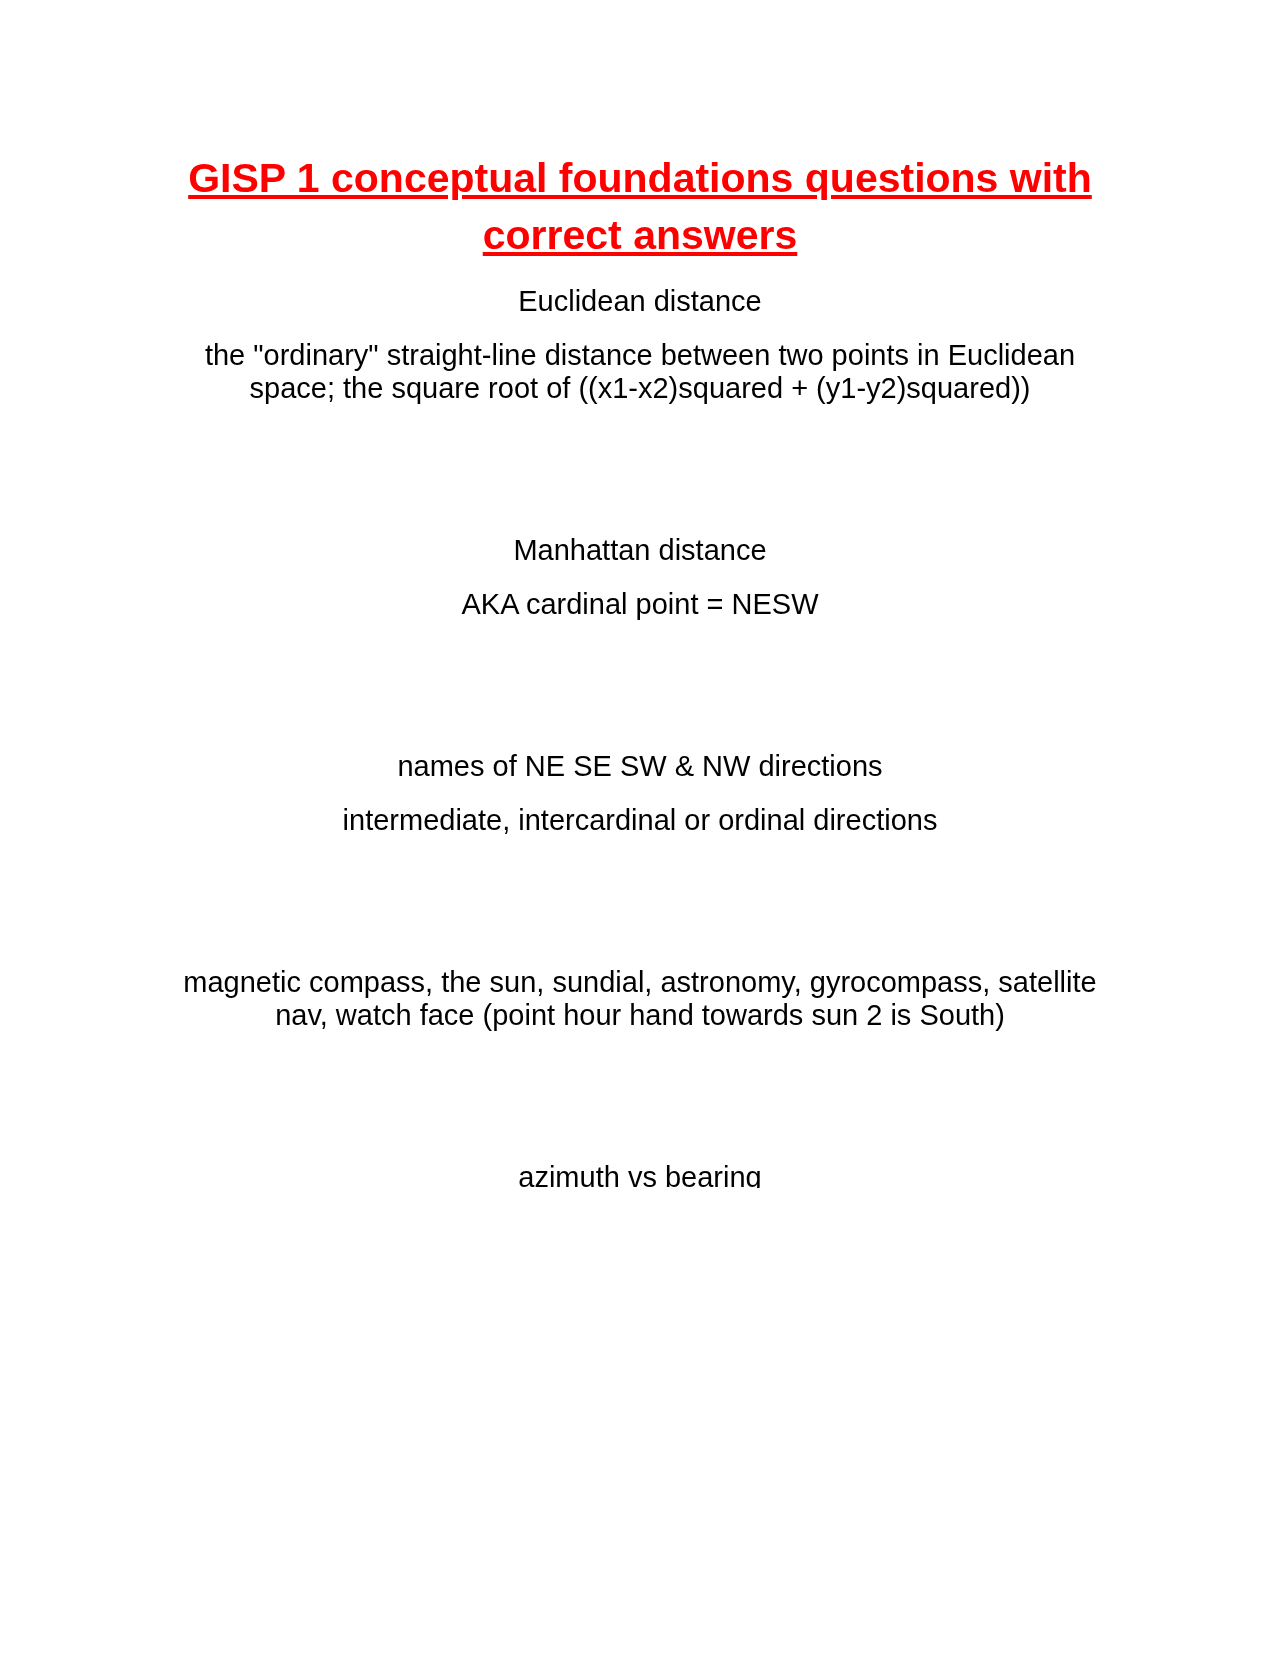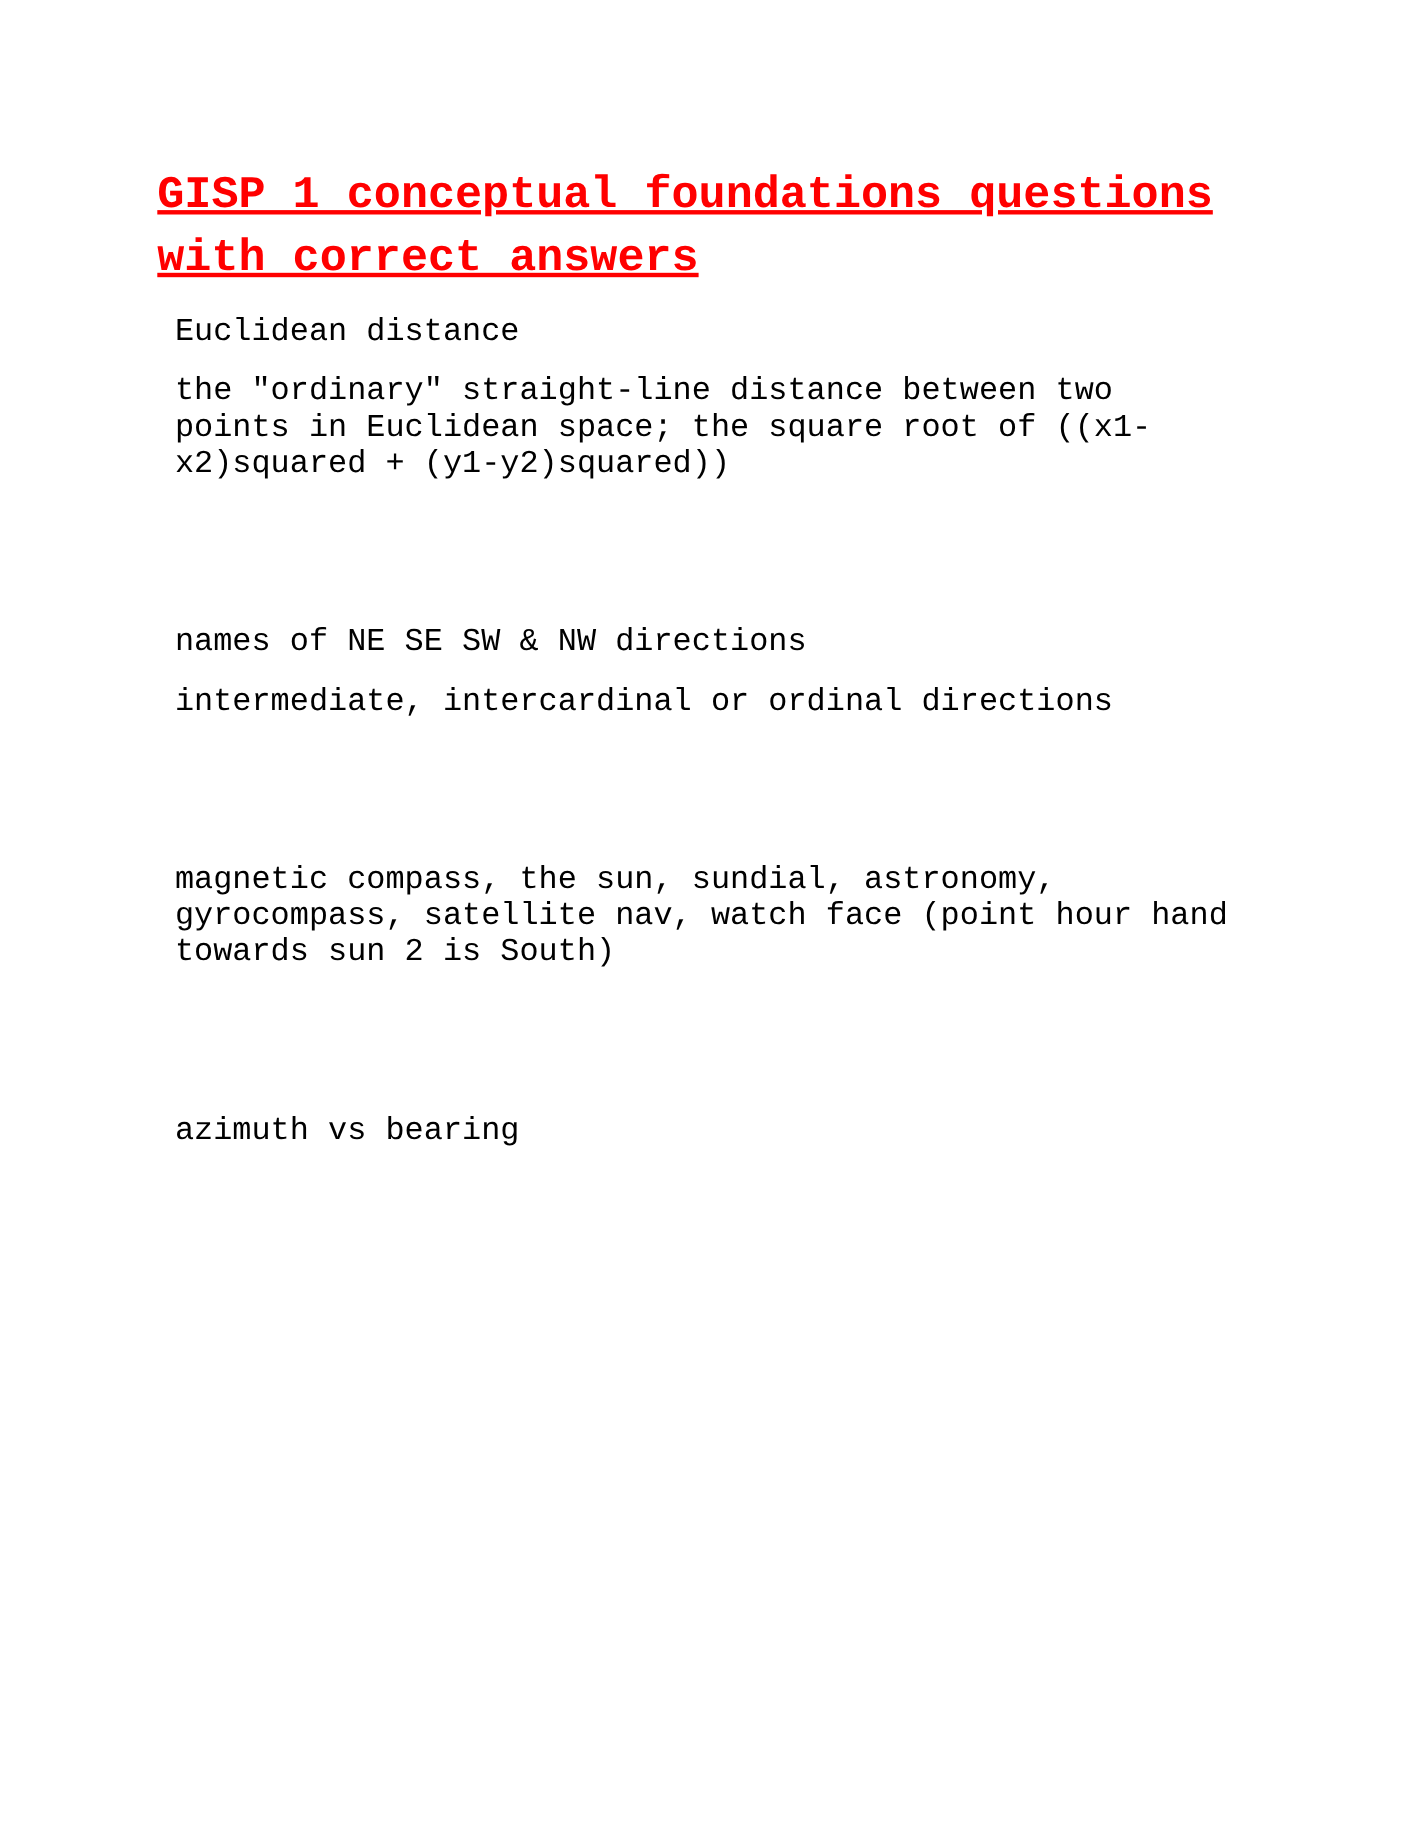--- a/index.html
+++ b/index.html
@@ -8,22 +8,23 @@
     background: #ffffff;
   }
   .page {
     position: relative;
     width: 1280px;
     height: 1188px;
     background: #ffffff;
     overflow: hidden;
     box-sizing: border-box;
     padding: 150px 143px 0 143px;
-    font-family: Liberation Mono, monospace;
+    font-family: Liberation Sans, sans-serif;
     color: #000000;
+    text-align: center;
   }
   .doc-title {
     font-size: 41px;
     line-height: 57px;
     font-weight: bold;
     color: #ff0000;
     text-decoration: underline;
     margin: 0 0 21px 0;
     letter-spacing: 0px;
   }
@@ -50,23 +51,25 @@
 <div class="page">
 
   <h1 class="doc-title">GISP 1 conceptual foundations questions with correct answers</h1>
 
   <div class="qa-block">
     <p class="question">Euclidean distance</p>
     <p class="answer">the "ordinary" straight-line distance between two points in Euclidean space; the square root of ((x1-x2)squared + (y1-y2)squared))</p>
   </div>
 
   <div class="qa-block">
+    <p class="question">Manhattan distance</p>
   </div>
 
   <div class="qa-block">
+    <p class="answer">AKA cardinal point = NESW</p>
   </div>
 
   <div class="qa-block">
     <p class="question">names of NE SE SW &amp; NW directions</p>
     <p class="answer">intermediate, intercardinal or ordinal directions</p>
   </div>
 
   <div class="qa-block">
     <p class="answer">magnetic compass, the sun, sundial, astronomy, gyrocompass, satellite nav, watch face (point hour hand towards sun 2 is South)</p>
   </div>

